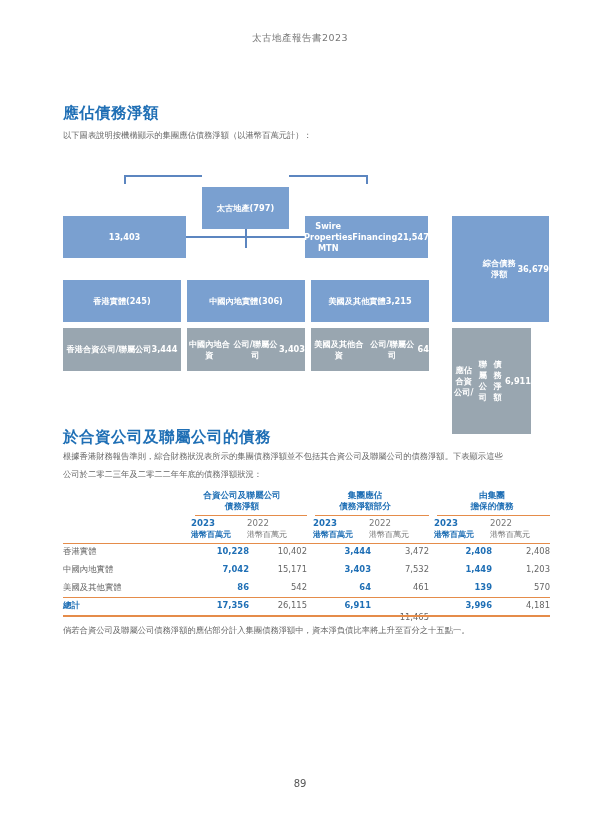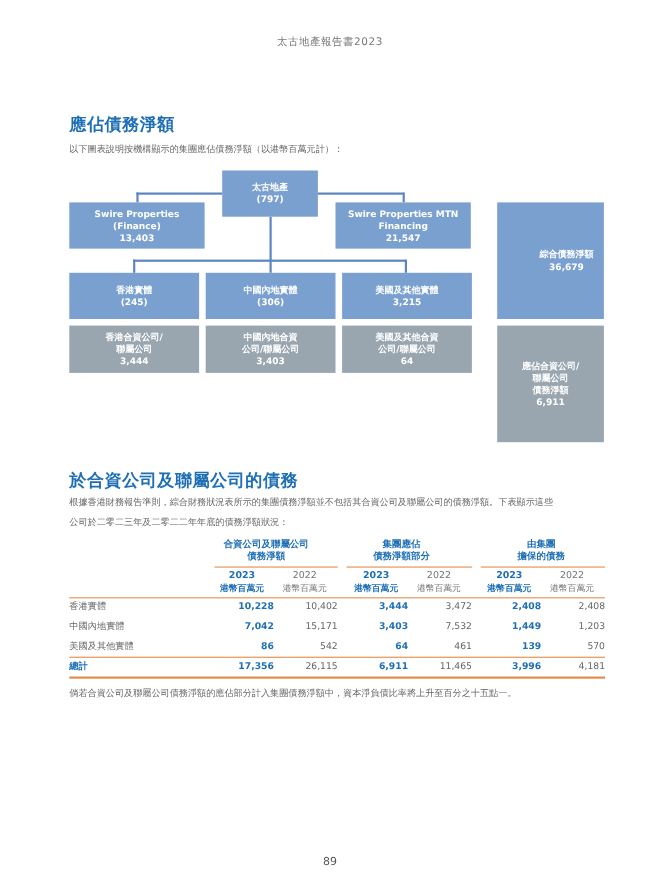--- a/index.html
+++ b/index.html
@@ -14,35 +14,35 @@
   }
   .h1 {
     position: absolute; left: 63px; color: #1f6fb5; font-weight: bold;
     font-size: 15.5px; letter-spacing: 0.5px;
   }
   .para {
     position: absolute; left: 63px; font-size: 8.3px; color: #666; line-height: 18px;
   }
   
   .box {
-    position: absolute; display: flex; flex-direction: column; align-items: center;
+    position: absolute; display: flex; flex-direction: row; align-items: center;
     justify-content: center; text-align: center; color: #fff; font-size: 8.2px;
-    line-height: 11px; font-weight: bold;
+    line-height: 11px; font-weight: bold; margin-top: 32px;
   }
   .box.blue { background: #7aa0d0; }
   .box.gray { background: #99a6b0; font-weight: bold; }
   .line { position: absolute; background: #5c86c0; }
   
   .tbl { position: absolute; left: 63px; top: 488px; width: 487px; font-size: 8.4px; }
   .th-group {
     position: absolute; text-align: center; color: #1f6fb5; font-weight: bold;
     font-size: 8.6px; line-height: 11px;
   }
   .grp-line { position: absolute; height: 1px; background: #e58c4a; }
-  .yr { position: absolute; text-align: center; line-height: 11px; font-size: 8.6px; }
+  .yr { position: absolute; text-align: left; line-height: 11px; font-size: 8.6px; }
   .yr.cur { color: #1f6fb5; font-weight: bold; }
   .yr.prev { color: #777; }
   .unit { font-size: 8px; }
   .row { position: absolute; left: 0; width: 487px; height: 18px; }
   .row .lbl { position: absolute; left: 0; top: 3px; color: #666; }
   .row .v { position: absolute; top: 3px; text-align: right; width: 60px; }
   .row .v.cur { color: #1f6fb5; font-weight: bold; }
   .row .v.prev { color: #666; }
   .row.total .lbl { color: #1f6fb5; font-weight: bold; }
   .hr-orange { position: absolute; left: 0; width: 487px; background: #e58c4a; }
@@ -69,21 +69,20 @@
   <div class="line" style="left:121px; top:236px; width:248px; height:2px;"></div>
   <div class="line" style="left:121px; top:236px; width:2px; height:12px;"></div>
   <div class="line" style="left:245px; top:236px; width:2px; height:12px;"></div>
   <div class="line" style="left:368px; top:236px; width:2px; height:12px;"></div>
 
   <div class="box blue" style="left:202px; top:155px; width:87px; height:42px;">
     <span>太古地產</span>
     <span>(797)</span>
   </div>
   <div class="box blue" style="left:63px; top:184px; width:123px; height:42px;">
-    <span>Swire Properties (Finance)</span>
     <span>13,403</span>
   </div>
   <div class="box blue" style="left:305px; top:184px; width:123px; height:42px;">
     <span>Swire Properties MTN</span>
     <span>Financing</span>
     <span>21,547</span>
   </div>
   <div class="box blue" style="left:452px; top:184px; width:97px; height:106px;padding-left:29px;">
     <span>綜合債務淨額</span>
     <span>36,679</span>
@@ -110,21 +109,21 @@
   <div class="box gray" style="left:187px; top:296px; width:118px; height:43px;">
     <span>中國內地合資</span>
     <span>公司/聯屬公司</span>
     <span>3,403</span>
   </div>
   <div class="box gray" style="left:311px; top:296px; width:118px; height:43px;">
     <span>美國及其他合資</span>
     <span>公司/聯屬公司</span>
     <span>64</span>
   </div>
-  <div class="box gray" style="left:452px; top:296px; width:97px; height:106px;">
+  <div class="box gray" style="left:452px; top:296px; width:79px; height:106px;">
     <span>應佔合資公司/</span>
     <span>聯屬公司</span>
     <span>債務淨額</span>
     <span>6,911</span>
   </div>
 </div>
 
 <div class="h1" style="top:427px;">於合資公司及聯屬公司的債務</div>
 <div class="para" style="top:447px;">根據香港財務報告準則，綜合財務狀況表所示的集團債務淨額並不包括其合資公司及聯屬公司的債務淨額。下表顯示這些</div>
 <div class="para" style="top:465px;">公司於二零二三年及二零二二年年底的債務淨額狀況：</div>
@@ -201,21 +200,21 @@
     <span class="v prev" style="left:427px;">570</span>
   </div>
 
   <div class="hr-orange" style="top:109px; height:1px;"></div>
 
   <div class="row total" style="top:109px;">
     <span class="lbl">總計</span>
     <span class="v cur" style="left:126px;">17,356</span>
     <span class="v prev" style="left:184px;">26,115</span>
     <span class="v cur" style="left:248px;">6,911</span>
-    <span class="v prev" style="left:306px;">11,465</span>
+    <span class="v prev" style="left:306px;margin-top:12px;">11,465</span>
     <span class="v cur" style="left:369px;">3,996</span>
     <span class="v prev" style="left:427px;">4,181</span>
   </div>
 
   <div class="hr-orange" style="top:127px; height:2px;"></div>
 </div>
 
 <div class="para" style="top:621px;">倘若合資公司及聯屬公司債務淨額的應佔部分計入集團債務淨額中，資本淨負債比率將上升至百分之十五點一。</div>
 
 <div class="page-num">89</div>

